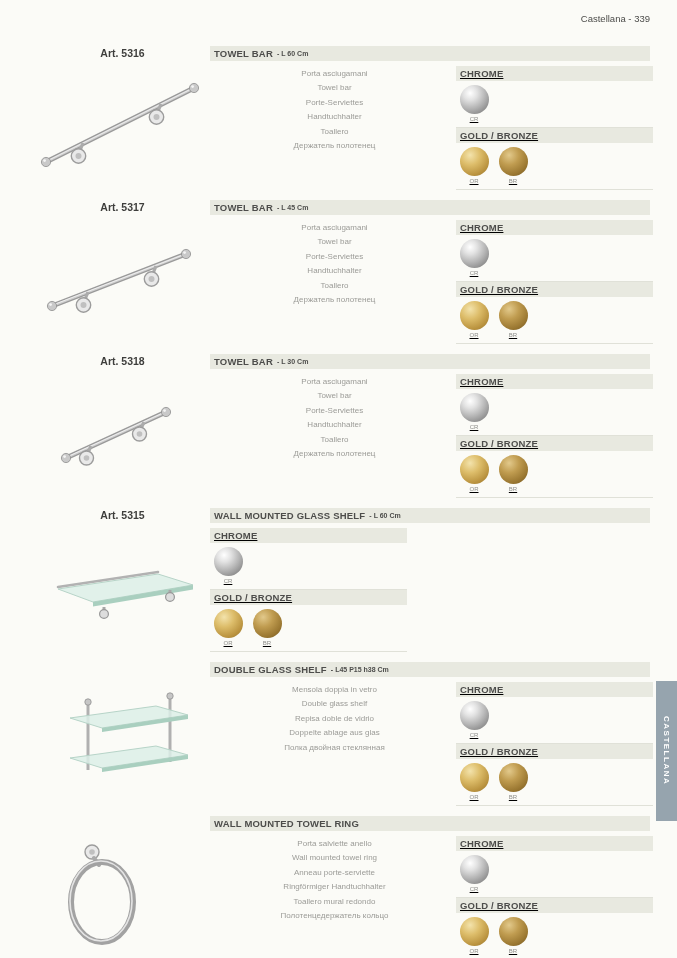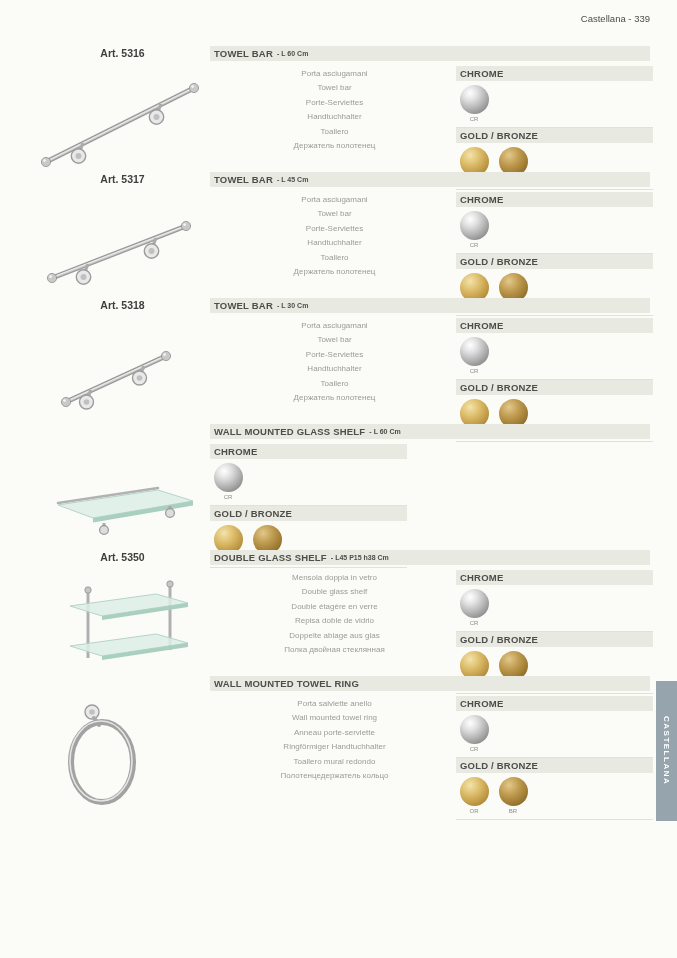--- a/index.html
+++ b/index.html
@@ -1,31 +1,31 @@
 <!DOCTYPE html>
 <html><head>
 <meta charset="utf-8">
 <style>
   html,body{margin:0;padding:0;}
   body{width:677px;height:958px;background:#fbfbf7;font-family:"Liberation Sans",sans-serif;}
   .page{position:relative;width:677px;height:958px;overflow:hidden;text-align:center;}
   .page-header{position:absolute;top:13px;right:27px;font-size:9.5px;color:#4c4c4a;}
   .products{position:absolute;top:46px;left:35px;width:615px;}
-  .product-row{display:flex;height:126px;}
+  .product-row{display:flex;height:154px;}
   .left-col{width:175px;position:relative;flex:none;}
   .art{font-size:10.5px;font-weight:bold;color:#3e3e3c;line-height:15px;}
   .img-wrap{position:absolute;left:0;top:17px;width:172px;height:122px;display:flex;align-items:center;justify-content:center;}
   .right-col{width:440px;flex:none;}
   .title-band{height:15px;background:#e8e9e0;display:flex;align-items:center;padding-left:4px;}
   .title{font-size:9.5px;font-weight:bold;color:#4d4d4b;letter-spacing:.2px;white-space:nowrap;}
   .size{font-size:7px;font-weight:bold;color:#4d4d4b;margin-left:4px;white-space:nowrap;}
   .body-row{display:flex;}
   .descs{width:243px;flex:none;padding:6px 0 7px 3px;}
   .desc{font-size:8px;color:#9b9b97;line-height:14.4px;white-space:nowrap;}
-  .swatches{width:197px;flex:none;}
+  .swatches{width:197px;flex:none;text-decoration:underline;}
   .swatch-header{height:15px;background:#e8e9e0;display:flex;align-items:center;padding-left:4px;font-size:9.5px;font-weight:bold;color:#4d4d4b;letter-spacing:.2px;}
   .swatch-header.first{margin-top:5px;}
   .swatch-row{display:flex;gap:9px;padding:4px 0 2px 3px;border-bottom:1px solid #e0e1d8;height:47px;box-sizing:border-box;}
   .swatch-item{display:flex;flex-direction:column;align-items:center;width:30px;}
   .sphere{width:29px;height:29px;border-radius:50%;}
   .sphere.chrome{background:radial-gradient(circle at 35% 28%,#ffffff 0%,#e2e2e2 25%,#b4b4b4 55%,#848484 85%,#6e6e6e 100%);}
   .sphere.gold{background:radial-gradient(circle at 35% 28%,#f3e3ac 0%,#ddbd6a 35%,#bb9440 70%,#92702a 100%);}
   .sphere.bronze{background:radial-gradient(circle at 35% 28%,#e2c98b 0%,#c09c50 35%,#9a7731 70%,#6f5520 100%);}
   .swatch-label{font-size:6px;color:#8d8d89;margin-top:2px;}
   .side-tab{position:absolute;top:681px;right:0;width:21px;height:140px;background:#96a4ae;color:#fff;display:flex;align-items:center;justify-content:center;writing-mode:vertical-rl;font-size:8px;letter-spacing:1.5px;font-weight:bold;}
@@ -210,20 +210,21 @@
                 <div class="swatch-label">BR</div>
               </div>
             </div>
           </div>
         </div>
       </div>
     </section>
 
     <section class="product-row">
       <div class="left-col">
+        <div class="art">Art. 5315</div>
         <div class="img-wrap">
           <svg width="170" height="112" viewBox="0 0 170 112">
             <line x1="22" y1="57" x2="122" y2="42" stroke="#b2b2b2" stroke-width="2.6" stroke-linecap="round"></line>
             <polygon points="22,59 122,44 157,55 57,72" fill="#dcefe7" fill-opacity="0.85" stroke="#b7d4c8" stroke-width="1"></polygon>
             <polygon points="57,72 157,55 157,59.5 57,76.5" fill="#a9cfbf"></polygon>
             <line x1="68" y1="77" x2="68" y2="82" stroke="#a8a8a8" stroke-width="3"></line>
             <circle cx="68" cy="84" r="4.4" fill="#dddddd" stroke="#979797" stroke-width="1.2"></circle>
             <line x1="134" y1="60" x2="134" y2="65" stroke="#a8a8a8" stroke-width="3"></line>
             <circle cx="134" cy="67" r="4.4" fill="#dddddd" stroke="#979797" stroke-width="1.2"></circle>
           </svg>
@@ -254,21 +255,20 @@
                 <div class="swatch-label">BR</div>
               </div>
             </div>
           </div>
         </div>
       </div>
     </section>
 
     <section class="product-row">
       <div class="left-col">
-        <div class="art">Art. 5350</div>
         <div class="img-wrap">
           <svg width="170" height="112" viewBox="0 0 170 112">
             <line x1="52" y1="20" x2="52" y2="86" stroke="#b0b0b0" stroke-width="3"></line>
             <line x1="134" y1="14" x2="134" y2="78" stroke="#b0b0b0" stroke-width="3"></line>
             <circle cx="52" cy="18" r="3.2" fill="#c6c6c6" stroke="#909090" stroke-width="0.8"></circle>
             <circle cx="134" cy="12" r="3.2" fill="#c6c6c6" stroke="#909090" stroke-width="0.8"></circle>
             <polygon points="34,34 120,22 152,31 66,44" fill="#dcefe7" fill-opacity="0.85" stroke="#b7d4c8" stroke-width="1"></polygon>
             <polygon points="66,44 152,31 152,35 66,48" fill="#a9cfbf"></polygon>
             <polygon points="34,74 120,62 152,71 66,84" fill="#dcefe7" fill-opacity="0.85" stroke="#b7d4c8" stroke-width="1"></polygon>
             <polygon points="66,84 152,71 152,75 66,88" fill="#a9cfbf"></polygon>
@@ -277,21 +277,20 @@
       </div>
       <div class="right-col">
         <div class="title-band">
           <span class="title">DOUBLE GLASS SHELF</span>
           <span class="size">- L45 P15 h38 Cm</span>
         </div>
         <div class="body-row">
           <div class="descs">
             <div class="desc">Mensola doppia in vetro</div>
             <div class="desc">Double glass shelf</div>
-            <div class="desc">Double étagère en verre</div>
             <div class="desc">Repisa doble de vidrio</div>
             <div class="desc">Doppelte ablage aus glas</div>
             <div class="desc">Полка двойная стеклянная</div>
           </div>
           <div class="swatches">
             <div class="swatch-header first">CHROME</div>
             <div class="swatch-row">
               <div class="swatch-item">
                 <div class="sphere chrome"></div>
                 <div class="swatch-label">CR</div>

